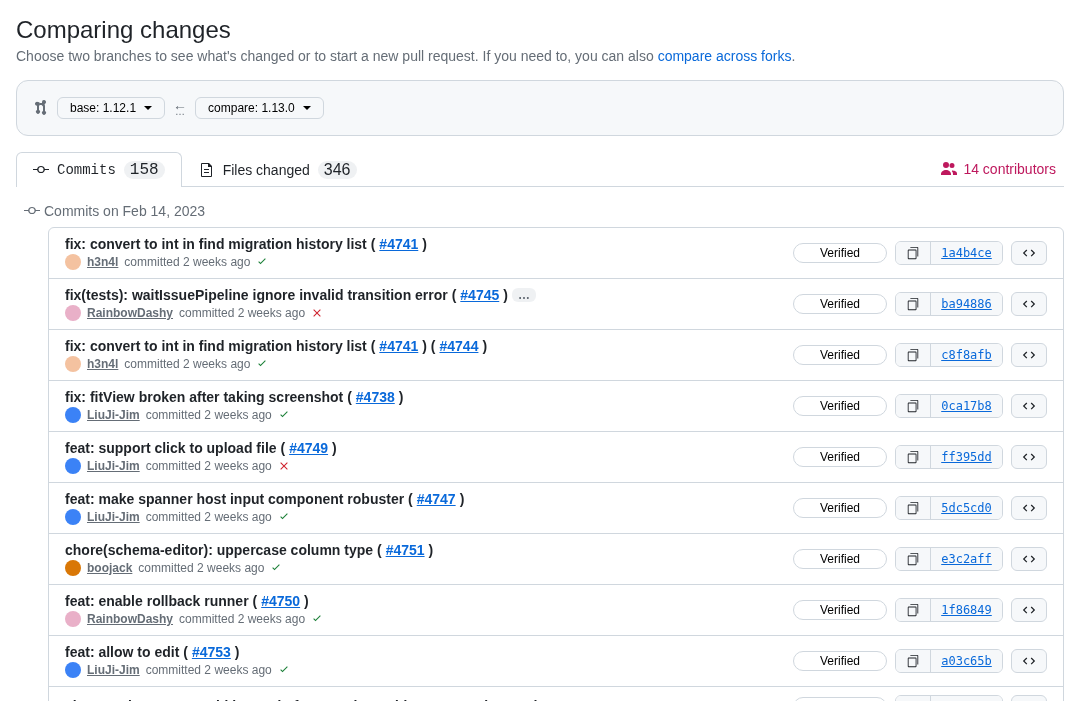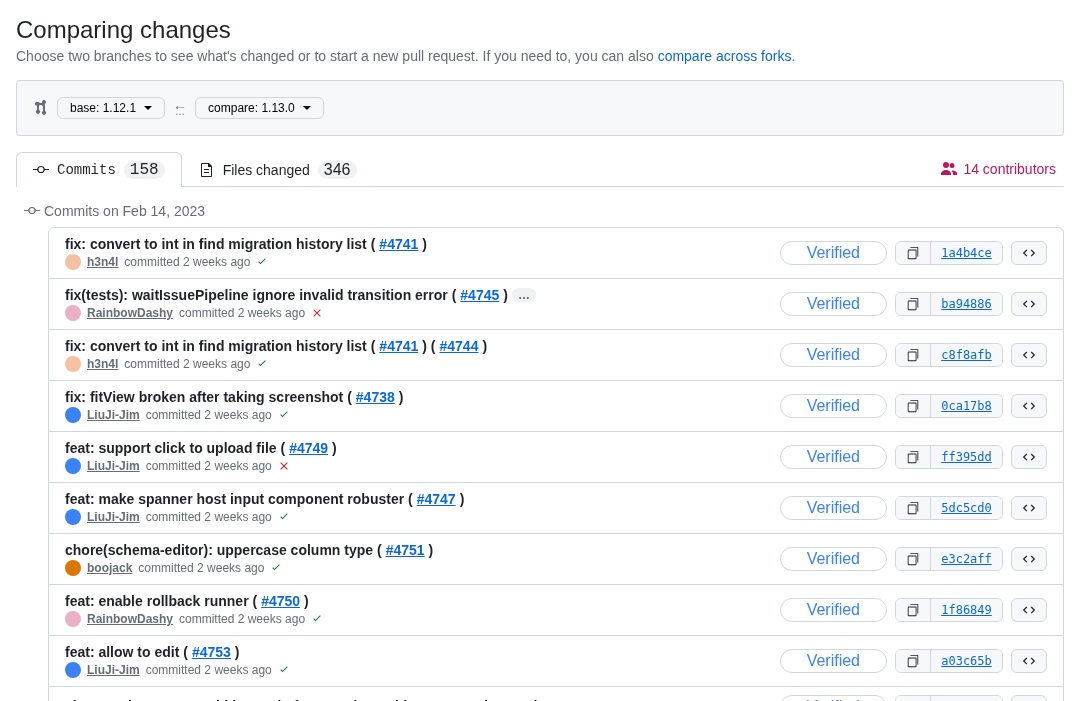--- a/index.html
+++ b/index.html
@@ -10,21 +10,21 @@
     background: #ffffff;
     padding: 16px;
   }
   .container { max-width: 1048px; margin: 0 auto; }
   h1 { font-size: 24px; font-weight: 400; margin-bottom: 4px; }
   .subtitle { color: #656d76; font-size: 14px; margin-bottom: 16px; }
   .subtitle a { color: #0969da; text-decoration: none; }
   .range-editor {
     background: #f6f8fa;
     border: 1px solid #d0d7de;
-    border-radius: 4px;
+    border-radius: 12px;
     padding: 16px;
     display: flex;
     align-items: center;
     gap: 8px;
     margin-bottom: 16px;
   }
   .compare-icon { color: #656d76; }
   .branch-btn {
     background: #f6f8fa;
     border: 1px solid #d0d7de;
@@ -128,22 +128,22 @@
   .status-x { color: #cf222e; }
   .commit-right {
     display: flex;
     align-items: center;
     gap: 8px;
   }
   .verified {
     border: 1px solid #d0d7de;
     border-radius: 2em;
     padding: 2px 26px;
-    font-size: 16px;
-    color: #3b82f6;
+    font-size: 12px;
+    color: #000000;
   }
   .btn-group {
     display: flex;
     border: 1px solid #d0d7de;
     border-radius: 6px;
     overflow: hidden;
     align-items: stretch;
   }
   .btn-group .copy-btn, .btn-group .sha-link {
     padding: 4px 10px;

